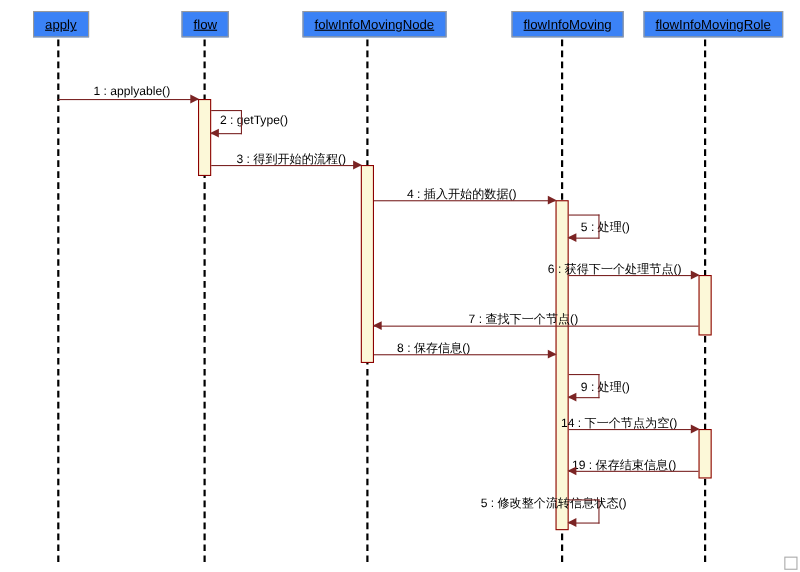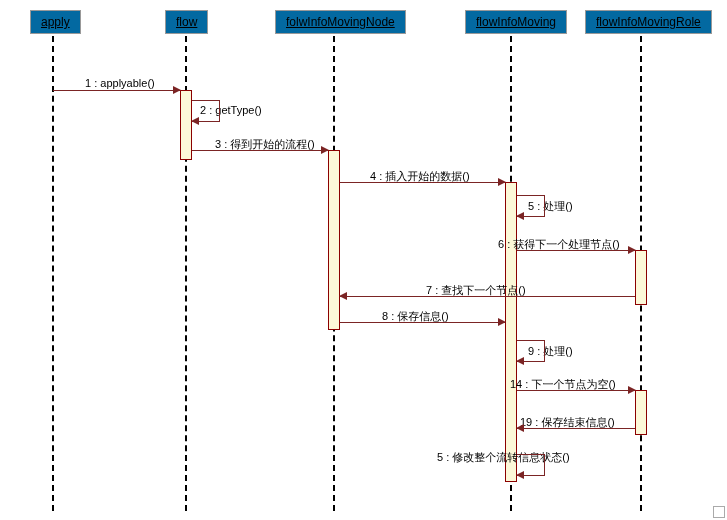--- a/index.html
+++ b/index.html
@@ -1,17 +1,17 @@
 <!DOCTYPE html>
 <html><head>
 <meta charset="utf-8">
 <style>
 *{box-sizing:border-box}
 body{margin:0;font-family:Arial,sans-serif;font-size:11px;background:#fff;position:relative;width:727px;height:520px}
-.lifeline-head{position:absolute;background:#0369a1;border:1px solid #999;padding:4px 10px;text-decoration:underline;white-space:nowrap;font-size:12px}
+.lifeline-head{position:absolute;background:#3b82f6;border:1px solid #999;padding:4px 10px;text-decoration:underline;white-space:nowrap;font-size:12px}
 .lifeline{position:absolute;border-left:2px dashed #000;width:0}
 .act{position:absolute;width:12px;background:#fcf8d8;border:1px solid #8b0000}
 .arrow{position:absolute;height:1px;background:#7b2424}
 .arrow::after{content:"";position:absolute;right:-1px;top:-4px;border-left:8px solid #7b2424;border-top:4px solid transparent;border-bottom:4px solid transparent}
 .arrow.back::after{right:auto;left:-1px;border-left:none;border-right:8px solid #7b2424}
 .label{position:absolute;white-space:nowrap;color:#000}
 .self{position:absolute;border:1px solid #7b2424;border-left:none}
 .self::after{content:"";position:absolute;left:-1px;bottom:-4px;border-right:8px solid #7b2424;border-top:4px solid transparent;border-bottom:4px solid transparent}
 .corner{position:absolute;right:2px;bottom:2px;width:12px;height:12px;border:1px solid #aaa}
 </style>
@@ -50,21 +50,21 @@
 
 <div class="label" style="left:528px;top:199px">5 : 处理()</div>
 <div class="self" style="left:517px;top:195px;width:28px;height:22px"></div>
 
 <div class="label" style="left:498px;top:237px">6 : 获得下一个处理节点()</div>
 <div class="arrow" style="left:517px;top:250px;width:118px"></div>
 
 <div class="label" style="left:426px;top:283px">7 : 查找下一个节点()</div>
 <div class="arrow back" style="left:340px;top:296px;width:295px"></div>
 
-<div class="label" style="left:382px;top:309px">8 : 保存信息()</div>
+<div class="label" style="left:361px;top:309px">8 : 保存信息()</div>
 <div class="arrow" style="left:340px;top:322px;width:165px"></div>
 
 <div class="label" style="left:528px;top:344px">9 : 处理()</div>
 <div class="self" style="left:517px;top:340px;width:28px;height:22px"></div>
 
 <div class="label" style="left:510px;top:377px">14 : 下一个节点为空()</div>
 <div class="arrow" style="left:517px;top:390px;width:118px"></div>
 
 <div class="label" style="left:520px;top:415px">19 : 保存结束信息()</div>
 <div class="arrow back" style="left:517px;top:428px;width:118px"></div>

